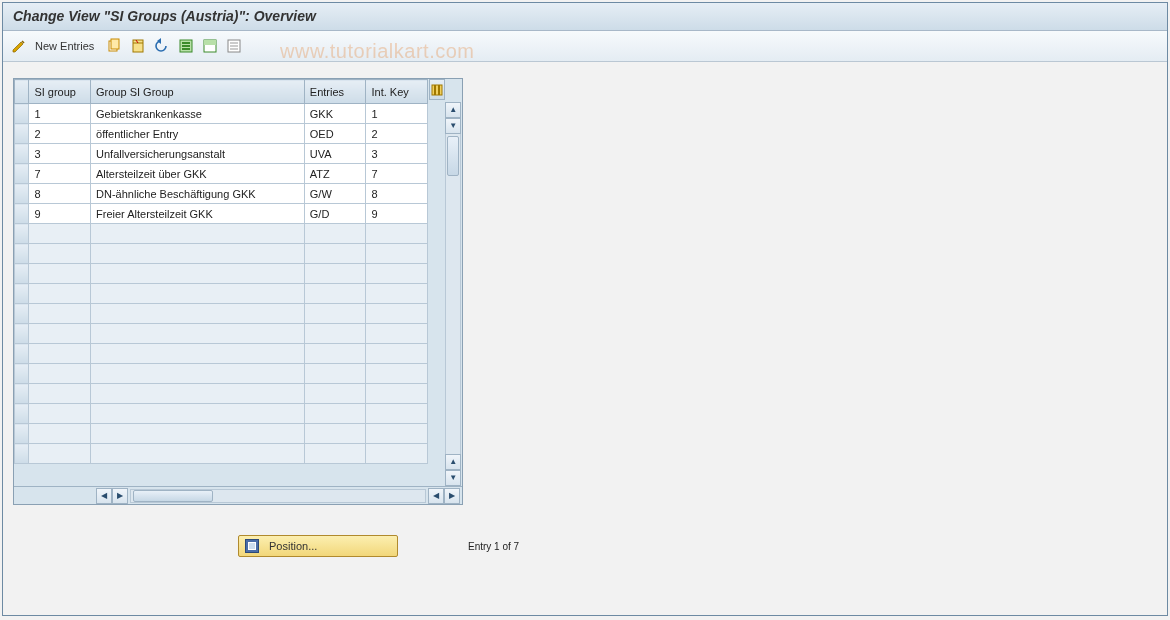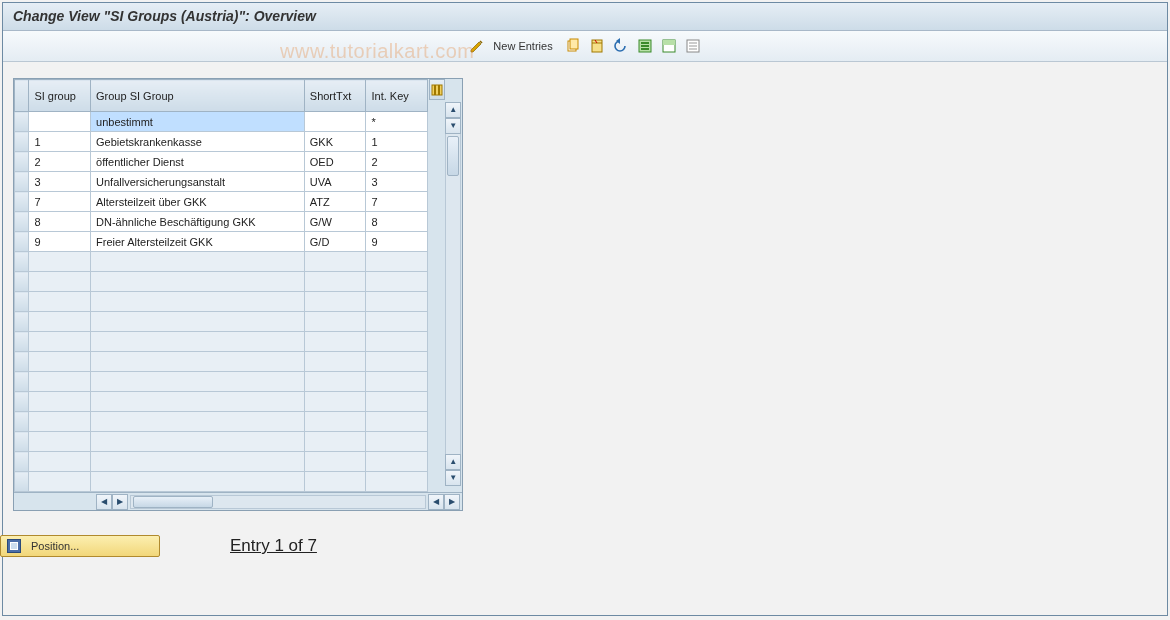--- a/index.html
+++ b/index.html
@@ -23,21 +23,20 @@
       color: #333;
     }
     .toolbar {
       height: 28px;
       background: linear-gradient(#f7fafc, #e4ecf3);
       border-bottom: 1px solid #bac7d3;
       display: flex;
       align-items: center;
       padding: 15px 6px;
       gap: 4px;
-      justify-content: center;
     }
     .toolbar .tool-icon {
       width: 20px;
       height: 20px;
       display: flex;
       align-items: center;
       justify-content: center;
       cursor: pointer;
       border-radius: 2px;
     }
@@ -78,21 +77,21 @@
       table-layout: fixed;
       width: 416px;
     }
     .grid-table th {
       background: linear-gradient(#e6eef5, #cddce8);
       border: 1px solid #9fb3c4;
       font-weight: normal;
       text-align: left;
       padding: 3px 5px;
       font-size: 11px;
-      height: 32px;
+      height: 24px;
       color: #222;
     }
     .grid-table td {
       border: 1px solid #b8c8d6;
       background: #fff;
       padding: 2px 5px;
       height: 20px;
       font-size: 11px;
       color: #222;
       overflow: hidden;
@@ -190,20 +189,21 @@
     .tri { font-size: 8px; color: #2a4d6e; line-height: 1; }
 
     .footer-row {
       position: absolute;
       left: 0; right: 0;
       top: 535px;
       display: flex;
       align-items: center;
     }
     .position-btn {
+      margin-left: 238px;
       height: 22px;
       width: 160px;
       background: linear-gradient(#fcefb0, #f2d77a);
       border: 1px solid #b08a2e;
       display: flex;
       align-items: center;
       gap: 10px;
       padding: 0 6px;
       font-size: 11px;
       color: #333;
@@ -214,23 +214,22 @@
       width: 14px; height: 14px;
       background: #4a6da8;
       border: 1px solid #2c4a78;
       display: flex; align-items:center; justify-content:center;
     }
     .position-btn .picon::before{
       content:""; width:6px;height:6px;border:1px solid #fff; background:#cde;
     }
     .entry-text {
       margin-left: 70px;
-      font-size: 17px;
+      font-size: 10px;
       color: #222;
-      text-decoration: underline;
     }
     .main-border {
       border: 1px solid #6d8aa3;
       height: 614px;
       margin: 2px;
       background: #f2f2f2;
     }
   </style>
 </head>
 <body>
@@ -300,43 +299,36 @@
               <col class="col-si">
               <col class="col-text">
               <col class="col-short">
               <col class="col-key">
           </colgroup>
           <thead>
             <tr>
               <th></th>
               <th>SI group</th>
               <th>Group SI Group</th>
-              <th>ShortTxt</th>
+              <th>Entries</th>
               <th>Int. Key</th>
             </tr>
           </thead>
           <tbody id="grid-body">
               <tr>
                 <td class="rowhdr"></td>
-                <td></td>
-                <td class="sel">unbestimmt</td>
-                <td></td>
-                <td>*</td>
-              </tr>
-              <tr>
-                <td class="rowhdr"></td>
                 <td>1</td>
                 <td>Gebietskrankenkasse</td>
                 <td>GKK</td>
                 <td>1</td>
               </tr>
               <tr>
                 <td class="rowhdr"></td>
                 <td>2</td>
-                <td>öffentlicher Dienst</td>
+                <td>öffentlicher Entry</td>
                 <td>OED</td>
                 <td>2</td>
               </tr>
               <tr>
                 <td class="rowhdr"></td>
                 <td>3</td>
                 <td>Unfallversicherungsanstalt</td>
                 <td>UVA</td>
                 <td>3</td>
               </tr>

